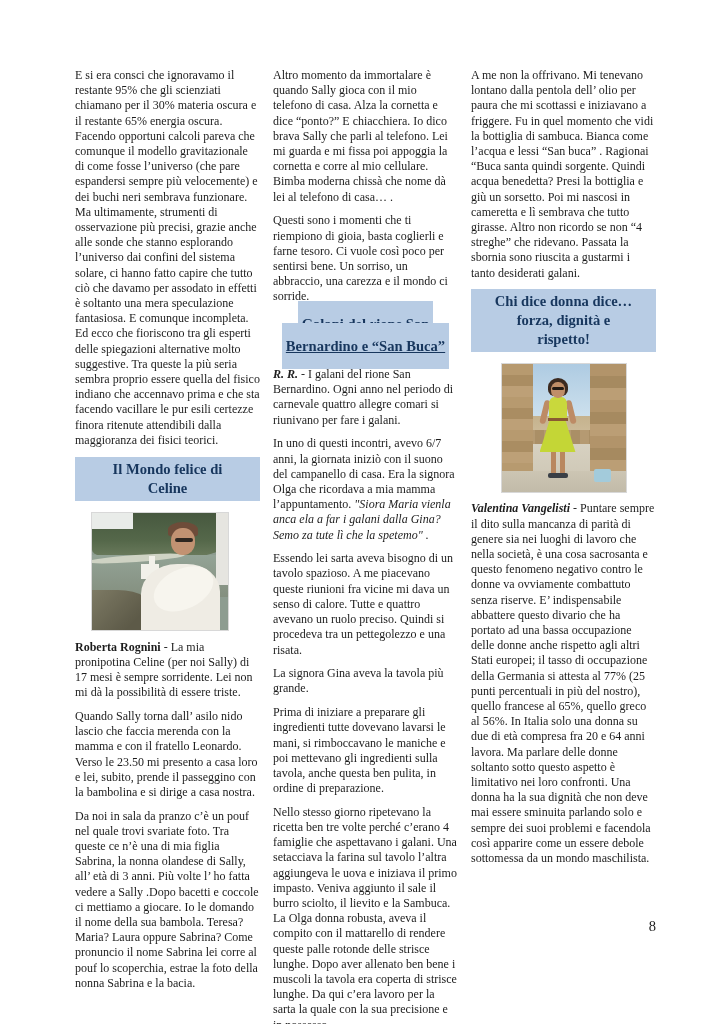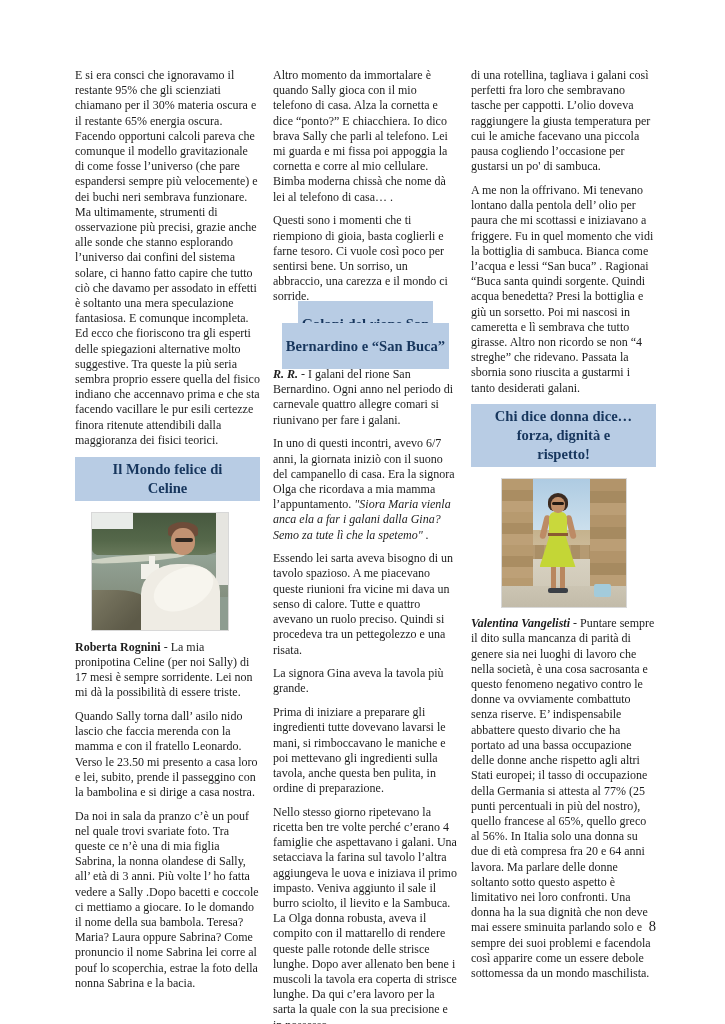--- a/index.html
+++ b/index.html
@@ -22,21 +22,21 @@
     background:var(--highlight,#b8cce4); color:var(--headingcolor,#17365d);
     font-weight:bold; font-size:14.6px; line-height:19px; text-align:center;
     padding:3px 18px; margin:5px 0 11px 0;
   }
   .heading-inline {
     text-align:center; font-weight:bold; font-size:14.6px; line-height:22px;
     color:var(--headingcolor,#17365d); margin:6px 0 10px 0;
   }
   .heading-inline span {
     background:var(--highlight,#b8cce4); padding:15px 4px;
-    box-decoration-break:clone; -webkit-box-decoration-break:clone;
+    box-decoration-break:clone;text-decoration:underline; -webkit-box-decoration-break:clone;
   }
 
   
   .photo1 {
     position:relative; width:136px; height:117px; margin:2px 0 9px 16px;
     overflow:hidden; border:1px solid #d8d8d8; background:#8d9c90;
   }
   .photo1 .sky1 { position:absolute; left:0; top:0; width:30%; height:14%; background:#e9ece9; }
   .photo1 .hill { position:absolute; left:0; top:0; width:100%; height:40%;
     background:linear-gradient(180deg,#47583f 0%,#55684a 60%,#6d7d5f 100%);
@@ -138,21 +138,20 @@
       <div class="heading-inline"><span>Galani del rione San Bernardino e “San Buca”</span></div>
       <p><span class="bi">R. R.</span><span> - I galani del rione San Bernardino. Ogni anno nel periodo di carnevale quattro allegre comari si riunivano per fare i galani.</span></p>
       <p><span>In uno di questi incontri, avevo 6/7 anni, la giornata iniziò con il suono del campanello di casa. Era la signora Olga che ricordava a mia mamma l’appuntamento. </span><span class="quote-it">"Siora Maria vienla anca ela a far i galani dalla Gina? Semo za tute lì che la spetemo" .</span></p>
       <p>Essendo lei sarta aveva bisogno di un tavolo spazioso. A me piacevano queste riunioni fra vicine mi dava un senso di calore. Tutte e quattro avevano un ruolo preciso. Quindi si procedeva tra un pettegolezzo e una risata.</p>
       <p>La signora Gina aveva la tavola più grande.</p>
       <p>Prima di iniziare a preparare gli ingredienti tutte dovevano lavarsi le mani, si rimboccavano le maniche e poi mettevano gli ingredienti sulla tavola, anche questa ben pulita, in ordine di preparazione.</p>
       <p>Nello stesso giorno ripetevano la ricetta ben tre volte perché c’erano 4 famiglie che aspettavano i galani. Una setacciava la farina sul tavolo l’altra aggiungeva le uova e iniziava il primo impasto. Veniva aggiunto il sale il burro sciolto, il lievito e la Sambuca. La Olga donna robusta, aveva il compito con il mattarello di rendere queste palle rotonde delle strisce lunghe. Dopo aver allenato ben bene i muscoli la tavola era coperta di strisce lunghe. Da qui c’era lavoro per la sarta la quale con la sua precisione e in possesso</p>
     </div>
 
     <div class="col">
-      <p>di una rotellina, tagliava i galani così perfetti fra loro che sembravano tasche per cappotti. L’olio doveva raggiungere la giusta temperatura per cui le amiche facevano una piccola pausa cogliendo l’occasione per gustarsi un po' di sambuca.</p>
       <p>A me non la offrivano. Mi tenevano lontano dalla pentola dell’ olio per paura che mi scottassi e iniziavano a friggere. Fu in quel momento che vidi la bottiglia di sambuca. Bianca come l’acqua e lessi “San buca” . Ragionai “Buca santa quindi sorgente. Quindi acqua benedetta? Presi la bottiglia e giù un sorsetto. Poi mi nascosi in cameretta e lì sembrava che tutto girasse. Altro non ricordo se non “4 streghe” che ridevano. Passata la sbornia sono riuscita a gustarmi i tanto desiderati galani.</p>
       <div class="heading-block">Chi dice donna dice… forza, dignità e rispetto!</div>
       <div class="photo2">
         <div class="farland"></div>
         <div class="ledge"></div>
         <div class="pillarL"></div>
         <div class="pillarR"></div>
         <div class="floor"></div>
         <div class="coolbox"></div>
         <div class="armL"></div>

